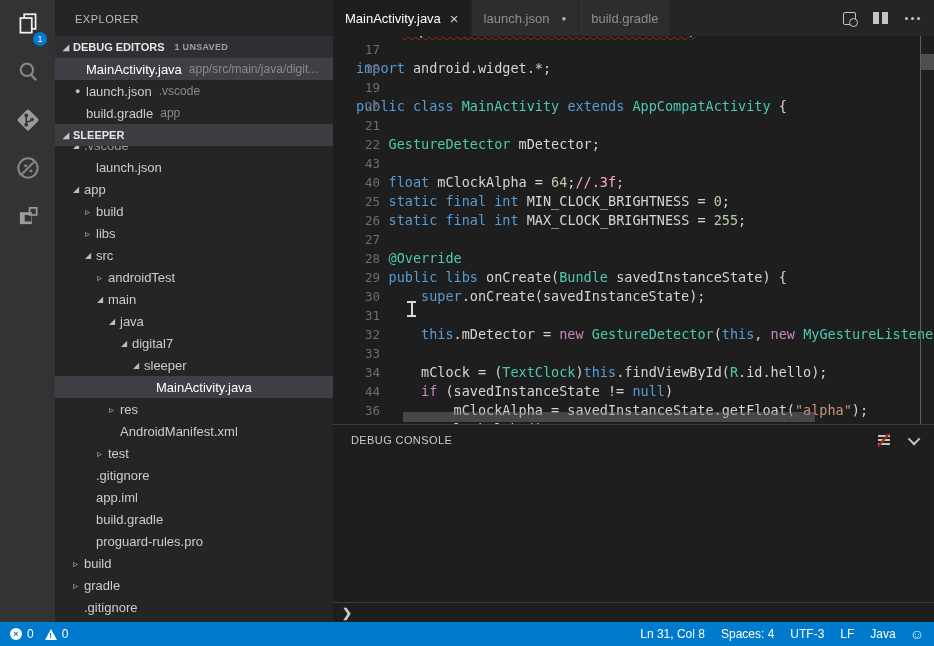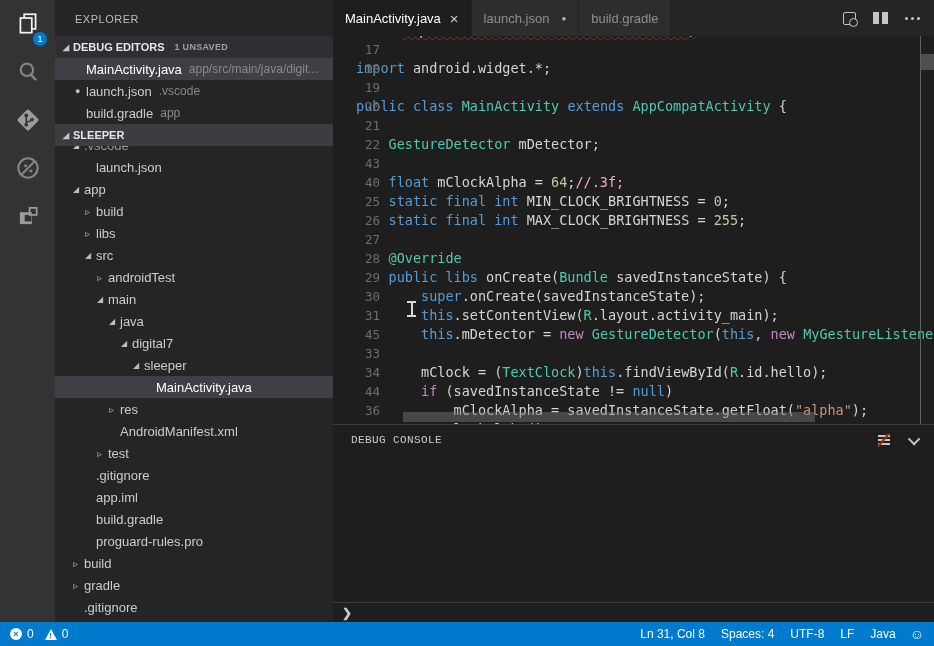--- a/index.html
+++ b/index.html
@@ -58,21 +58,21 @@
   .c-n { color:#b5cea8; } .c-s { color:#ce9178; } .c-c { color:#f9a8d4; } .c-w { color:#d4d4d4; }
   .h-scrollbar { position:absolute; left:70px; bottom:2px; width:412px; height:10px; background:rgba(121,121,121,.45); cursor:pointer; }
   .v-scroll-line { position:absolute; left:587px; top:0; bottom:0; width:1px; background:#5f5f5f; }
   .v-scroll-thumb { position:absolute; right:0; top:18px; width:13px; height:16px; background:#4f4f4f; cursor:pointer; }
   .mouse-ibeam { position:absolute; left:74px; top:265px; width:9px; height:16px; }
   .mouse-ibeam::before { content:""; position:absolute; left:0; top:0; width:9px; height:2px; background:#d8d8d8; box-shadow:0 14px 0 #d8d8d8; }
   .mouse-ibeam::after { content:""; position:absolute; left:3.5px; top:0; width:2px; height:16px; background:#d8d8d8; }
 
   
   .panel { position:absolute; left:0; right:0; top:424px; bottom:0; background:#1e1e1e; border-top:1px solid #3c3c3c; }
-  .panel-header { height:30px; display:flex; align-items:center; padding:0 14px 0 18px;font-family:Liberation Mono, monospace; }
+  .panel-header { height:30px; display:flex; align-items:center; padding:0 14px 0 18px; }
   .panel-title { font-size:11px; letter-spacing:.4px; color:#cccccc; }
   .panel-spacer { flex:1; }
   .icon-clear { position:relative; width:15px; height:12px; margin-right:20px; cursor:pointer; }
   .icon-clear i { position:absolute; left:2px; top:1px; width:12px; height:2px; background:#c5c5c5; box-shadow:0 4px 0 #c5c5c5,0 8px 0 #c5c5c5; }
   .icon-clear::after { content:""; position:absolute; left:-1px; top:5px; width:17px; height:2px; background:#a1260d; transform:rotate(-50deg); }
   .icon-chevron { width:9px; height:9px; border-left:2px solid #c5c5c5; border-bottom:2px solid #c5c5c5; transform:rotate(-45deg) translateY(-2px); cursor:pointer; }
   .panel-input { position:absolute; left:0; right:0; bottom:0; height:20px; border-top:1px solid #3a3a3a; display:flex; align-items:center; padding-left:9px; cursor:text; }
   .prompt { color:#c8c8c8; font-size:12px; font-weight:bold; }
 
   
@@ -340,28 +340,27 @@
           <div class="code-line">
             <span class="gutter">28</span>
             <span class="codetxt"><span class="c-w">    </span><span class="c-k">public</span><span class="c-w"> </span><span class="c-k">libs</span><span class="c-w"> onCreate(</span><span class="c-t">Bundle</span><span class="c-w"> savedInstanceState) {</span></span>
           </div>
           <div class="code-line">
             <span class="gutter">29</span>
             <span class="codetxt"><span class="c-w">        </span><span class="c-k">super</span><span class="c-w">.onCreate(savedInstanceState);</span></span>
           </div>
           <div class="code-line">
             <span class="gutter">30</span>
-            <span class="codetxt"><span class="c-w">        </span><span class="c-k">this</span><span class="c-w">.setContentView(</span><span class="c-t">R</span><span class="c-w">.layout.activity_main);</span></span>
           </div>
           <div class="code-line">
             <span class="gutter">31</span>
             <span class="codetxt"><span class="c-w">        </span><span class="c-k">this</span><span class="c-w">.mDetector = </span><span class="c-p">new</span><span class="c-w"> </span><span class="c-t">GestureDetector</span><span class="c-w">(</span><span class="c-k">this</span><span class="c-w">, </span><span class="c-p">new</span><span class="c-w"> </span><span class="c-t">MyGestureListener</span></span>
           </div>
           <div class="code-line">
-            <span class="gutter">45</span>
+            <span class="gutter">32</span>
             <span class="codetxt"></span>
           </div>
           <div class="code-line">
             <span class="gutter">33</span>
             <span class="codetxt"><span class="c-w">        mClock = (</span><span class="c-t">TextClock</span><span class="c-w">)</span><span class="c-k">this</span><span class="c-w">.findViewById(</span><span class="c-t">R</span><span class="c-w">.id.hello);</span></span>
           </div>
           <div class="code-line">
             <span class="gutter">34</span>
             <span class="codetxt"><span class="c-w">        </span><span class="c-p">if</span><span class="c-w"> (savedInstanceState != </span><span class="c-k">null</span><span class="c-w">)</span></span>
           </div>
@@ -399,20 +398,20 @@
     <div class="sb-left">
       <span class="sb-err">×</span>
       <span>0</span>
       <span class="sb-warn"></span>
       <span>0</span>
     </div>
     <div class="sb-spacer"></div>
     <div class="sb-right" id="sb-right">
         <span class="sb-item">Ln 31, Col 8</span>
         <span class="sb-item">Spaces: 4</span>
-        <span class="sb-item">UTF-8</span>
+        <span class="sb-item">UTF-3</span>
         <span class="sb-item">LF</span>
         <span class="sb-item">Java</span>
       </div>
     <span class="sb-smiley">☺</span>
   </div>
 
 </div>
 
 </body></html>

